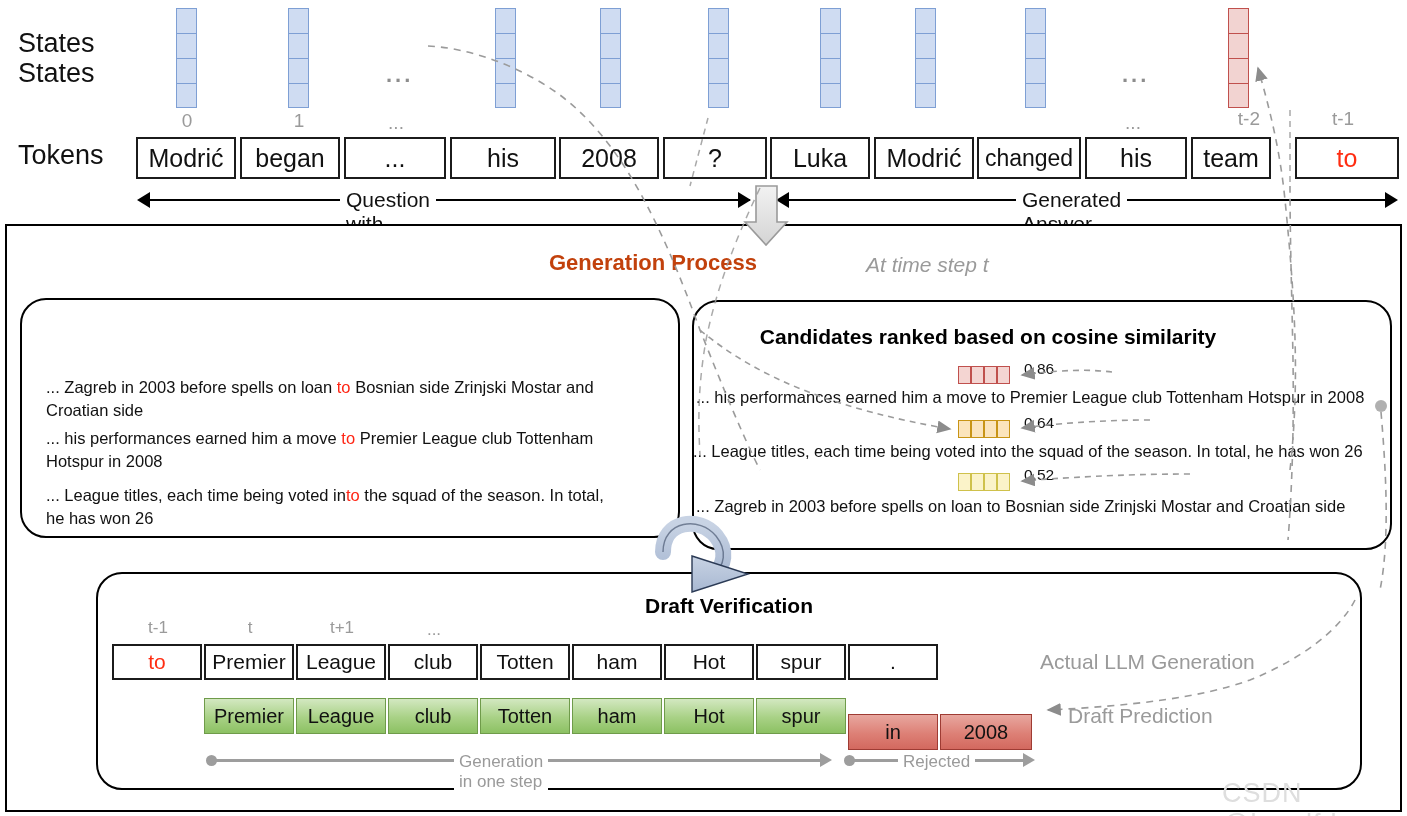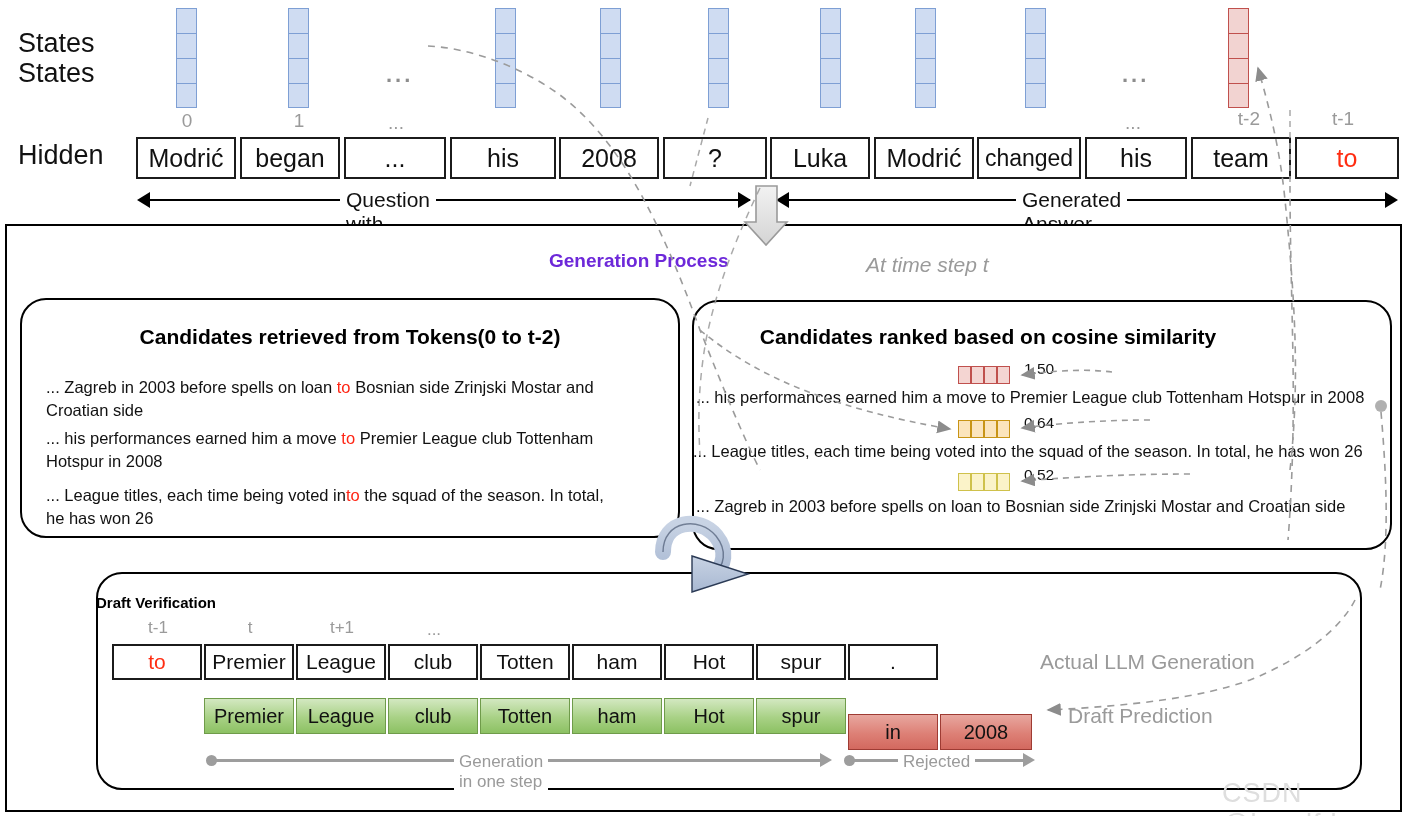--- a/index.html
+++ b/index.html
@@ -32,21 +32,21 @@
   .spanline{height:2px;background:#000;position:absolute;}
   .arrowL,.arrowR{position:absolute;width:0;height:0;border-top:8px solid transparent;border-bottom:8px solid transparent;}
   .arrowL{border-right:13px solid #000;}
   .arrowR{border-left:13px solid #000;}
   .spanlabel{position:absolute;font-size:21px;color:#111;background:#fff;padding:0 6px;}
 
   
   .outerbox{box-sizing:border-box;border:2.5px solid #000;background:#fff;}
   .panel{box-sizing:border-box;border:2.2px solid #000;border-radius:26px;background:#fff;}
   .panel-title{text-align:center;font-size:21px;font-weight:bold;color:#000;}
-  .gp-title{font-size:19px;font-weight:bold;color:#6d28d9;}
+  .gp-title{font-size:22px;font-weight:bold;color:#c2410c;}
   .gp-sub{font-size:21px;font-style:italic;color:#9a9a9a;}
 
   
   .cand{font-size:16.5px;color:#111;line-height:1.42;}
   .cand .hl{color:#ff2413;}
   .cand1line{font-size:16.5px;color:#111;white-space:nowrap;}
 
   
   .simvec{display:flex;}
   .simvec .c{width:13px;height:18px;box-sizing:border-box;border-right-width:0;}
@@ -78,21 +78,21 @@
 </style>
 </head>
 <body>
 
 <div id="page">
 
   <div class="abs row-label" style="left:18px;top:28px;">
     <div>States</div>
     <div>States</div>
   </div>
-  <div class="abs row-label" style="left:18px;top:140px;">Hidden</div>
+  <div class="abs row-label" style="left:18px;top:140px;">Tokens</div>
 
   <div class="abs hsv blue" style="left:176px;top:8px;">
     <div class="cell"></div>
       <div class="cell"></div>
       <div class="cell"></div>
       <div class="cell"></div>
   </div>
   <div class="abs hsv blue" style="left:288px;top:8px;">
     <div class="cell"></div>
       <div class="cell"></div>
@@ -156,21 +156,21 @@
   <div class="abs tokbox" style="left:136px;top:137px;width:100px;">Modrić</div>
   <div class="abs tokbox" style="left:240px;top:137px;width:100px;">began</div>
   <div class="abs tokbox" style="left:344px;top:137px;width:102px;">...</div>
   <div class="abs tokbox" style="left:450px;top:137px;width:106px;">his</div>
   <div class="abs tokbox" style="left:559px;top:137px;width:100px;">2008</div>
   <div class="abs tokbox" style="left:663px;top:137px;width:104px;">?</div>
   <div class="abs tokbox" style="left:770px;top:137px;width:100px;">Luka</div>
   <div class="abs tokbox" style="left:874px;top:137px;width:100px;">Modrić</div>
   <div class="abs tokbox" style="left:977px;top:137px;width:104px;font-size:23px;">changed</div>
   <div class="abs tokbox" style="left:1085px;top:137px;width:102px;">his</div>
-  <div class="abs tokbox" style="left:1191px;top:137px;width:100px;">team</div>
+  <div class="abs tokbox" style="left:1191px;top:137px;width:80px;">team</div>
   <div class="abs tokbox red" style="left:1295px;top:137px;width:104px;">to</div>
 
   <div class="abs">
     <div class="spanline" style="left:150px;top:199px;width:600px;"></div>
     <div class="arrowL" style="left:137px;top:192px;"></div>
     <div class="arrowR" style="left:738px;top:192px;"></div>
     <div class="spanlabel" style="left:340px;top:188px;">Question with Context</div>
   </div>
   <div class="abs">
     <div class="spanline" style="left:788px;top:199px;width:600px;"></div>
@@ -178,42 +178,41 @@
     <div class="arrowR" style="left:1385px;top:192px;"></div>
     <div class="spanlabel" style="left:1016px;top:188px;">Generated Answer</div>
   </div>
 
   <div class="abs outerbox" style="left:5px;top:224px;width:1397px;height:588px;"></div>
 
   <div class="abs gp-title" style="left:549px;top:250px;">Generation Process</div>
   <div class="abs gp-sub" style="left:822px;top:253px;margin-left:44px;">At time step t</div>
 
   <div class="abs panel" style="left:20px;top:298px;width:660px;height:240px;"></div>
-  <div class="abs panel-title" style="left:20px;top:325px;width:660px;">Candidates retrieved from Tokens(0 to t-2)</div>
 
   <div class="abs cand" style="left:46px;top:376px;width:600px;">
     <span>...  Zagreb in 2003 before spells on loan </span><span class="hl">to</span><span> Bosnian side Zrinjski Mostar and Croatian side</span>
   </div>
   <div class="abs cand" style="left:46px;top:427px;width:580px;">
     <span>... his performances earned him a move </span><span class="hl">to</span><span> Premier League club Tottenham Hotspur in 2008</span>
   </div>
   <div class="abs cand" style="left:46px;top:484px;width:560px;">
     <span>... League titles, each time being voted in</span><span class="hl">to</span><span> the squad of the season. In total, he has won 26</span>
   </div>
 
   <div class="abs panel" style="left:692px;top:300px;width:700px;height:250px;"></div>
   <div class="abs panel-title" style="left:692px;top:325px;width:592px;">Candidates ranked based on cosine similarity</div>
 
   <div class="abs simvec s1" style="left:958px;top:366px;">
     <div class="c"></div>
       <div class="c"></div>
       <div class="c"></div>
       <div class="c"></div>
   </div>
-  <div class="abs simval" style="left:1024px;top:360px;">1.50</div>
+  <div class="abs simval" style="left:1024px;top:360px;">0.86</div>
   <div class="abs cand1line" style="left:696px;top:388px;">
     <span>... his performances earned him a move </span><span class="hl">to</span><span> Premier League club Tottenham Hotspur in 2008</span>
   </div>
 
   <div class="abs simvec s2" style="left:958px;top:420px;">
     <div class="c"></div>
       <div class="c"></div>
       <div class="c"></div>
       <div class="c"></div>
   </div>
@@ -227,21 +226,21 @@
       <div class="c"></div>
       <div class="c"></div>
       <div class="c"></div>
   </div>
   <div class="abs simval" style="left:1024px;top:466px;">0.52</div>
   <div class="abs cand1line" style="left:696px;top:497px;">
     <span>...  Zagreb in 2003 before spells on loan </span><span class="hl">to</span><span> Bosnian side Zrinjski Mostar and Croatian side</span>
   </div>
 
   <div class="abs panel" style="left:96px;top:572px;width:1266px;height:218px;"></div>
-  <div class="abs" style="left:96px;top:594px;width:1266px;font-size:15px;font-weight:bold;">Draft Verification</div>
+  <div class="abs" style="left:96px;top:594px;width:1266px;text-align:center;font-size:21px;font-weight:bold;">Draft Verification</div>
 
   <div class="abs dv-tick" style="left:114px;top:618px;width:88px;">t-1</div>
   <div class="abs dv-tick" style="left:206px;top:618px;width:88px;">t</div>
   <div class="abs dv-tick" style="left:298px;top:618px;width:88px;">t+1</div>
   <div class="abs dv-tick" style="left:390px;top:620px;width:88px;">...</div>
 
   <div class="abs dv-tok red" style="left:112px;top:644px;width:90px;">to</div>
   <div class="abs dv-tok" style="left:204px;top:644px;width:90px;">Premier</div>
   <div class="abs dv-tok" style="left:296px;top:644px;width:90px;">League</div>
   <div class="abs dv-tok" style="left:388px;top:644px;width:90px;">club</div>

